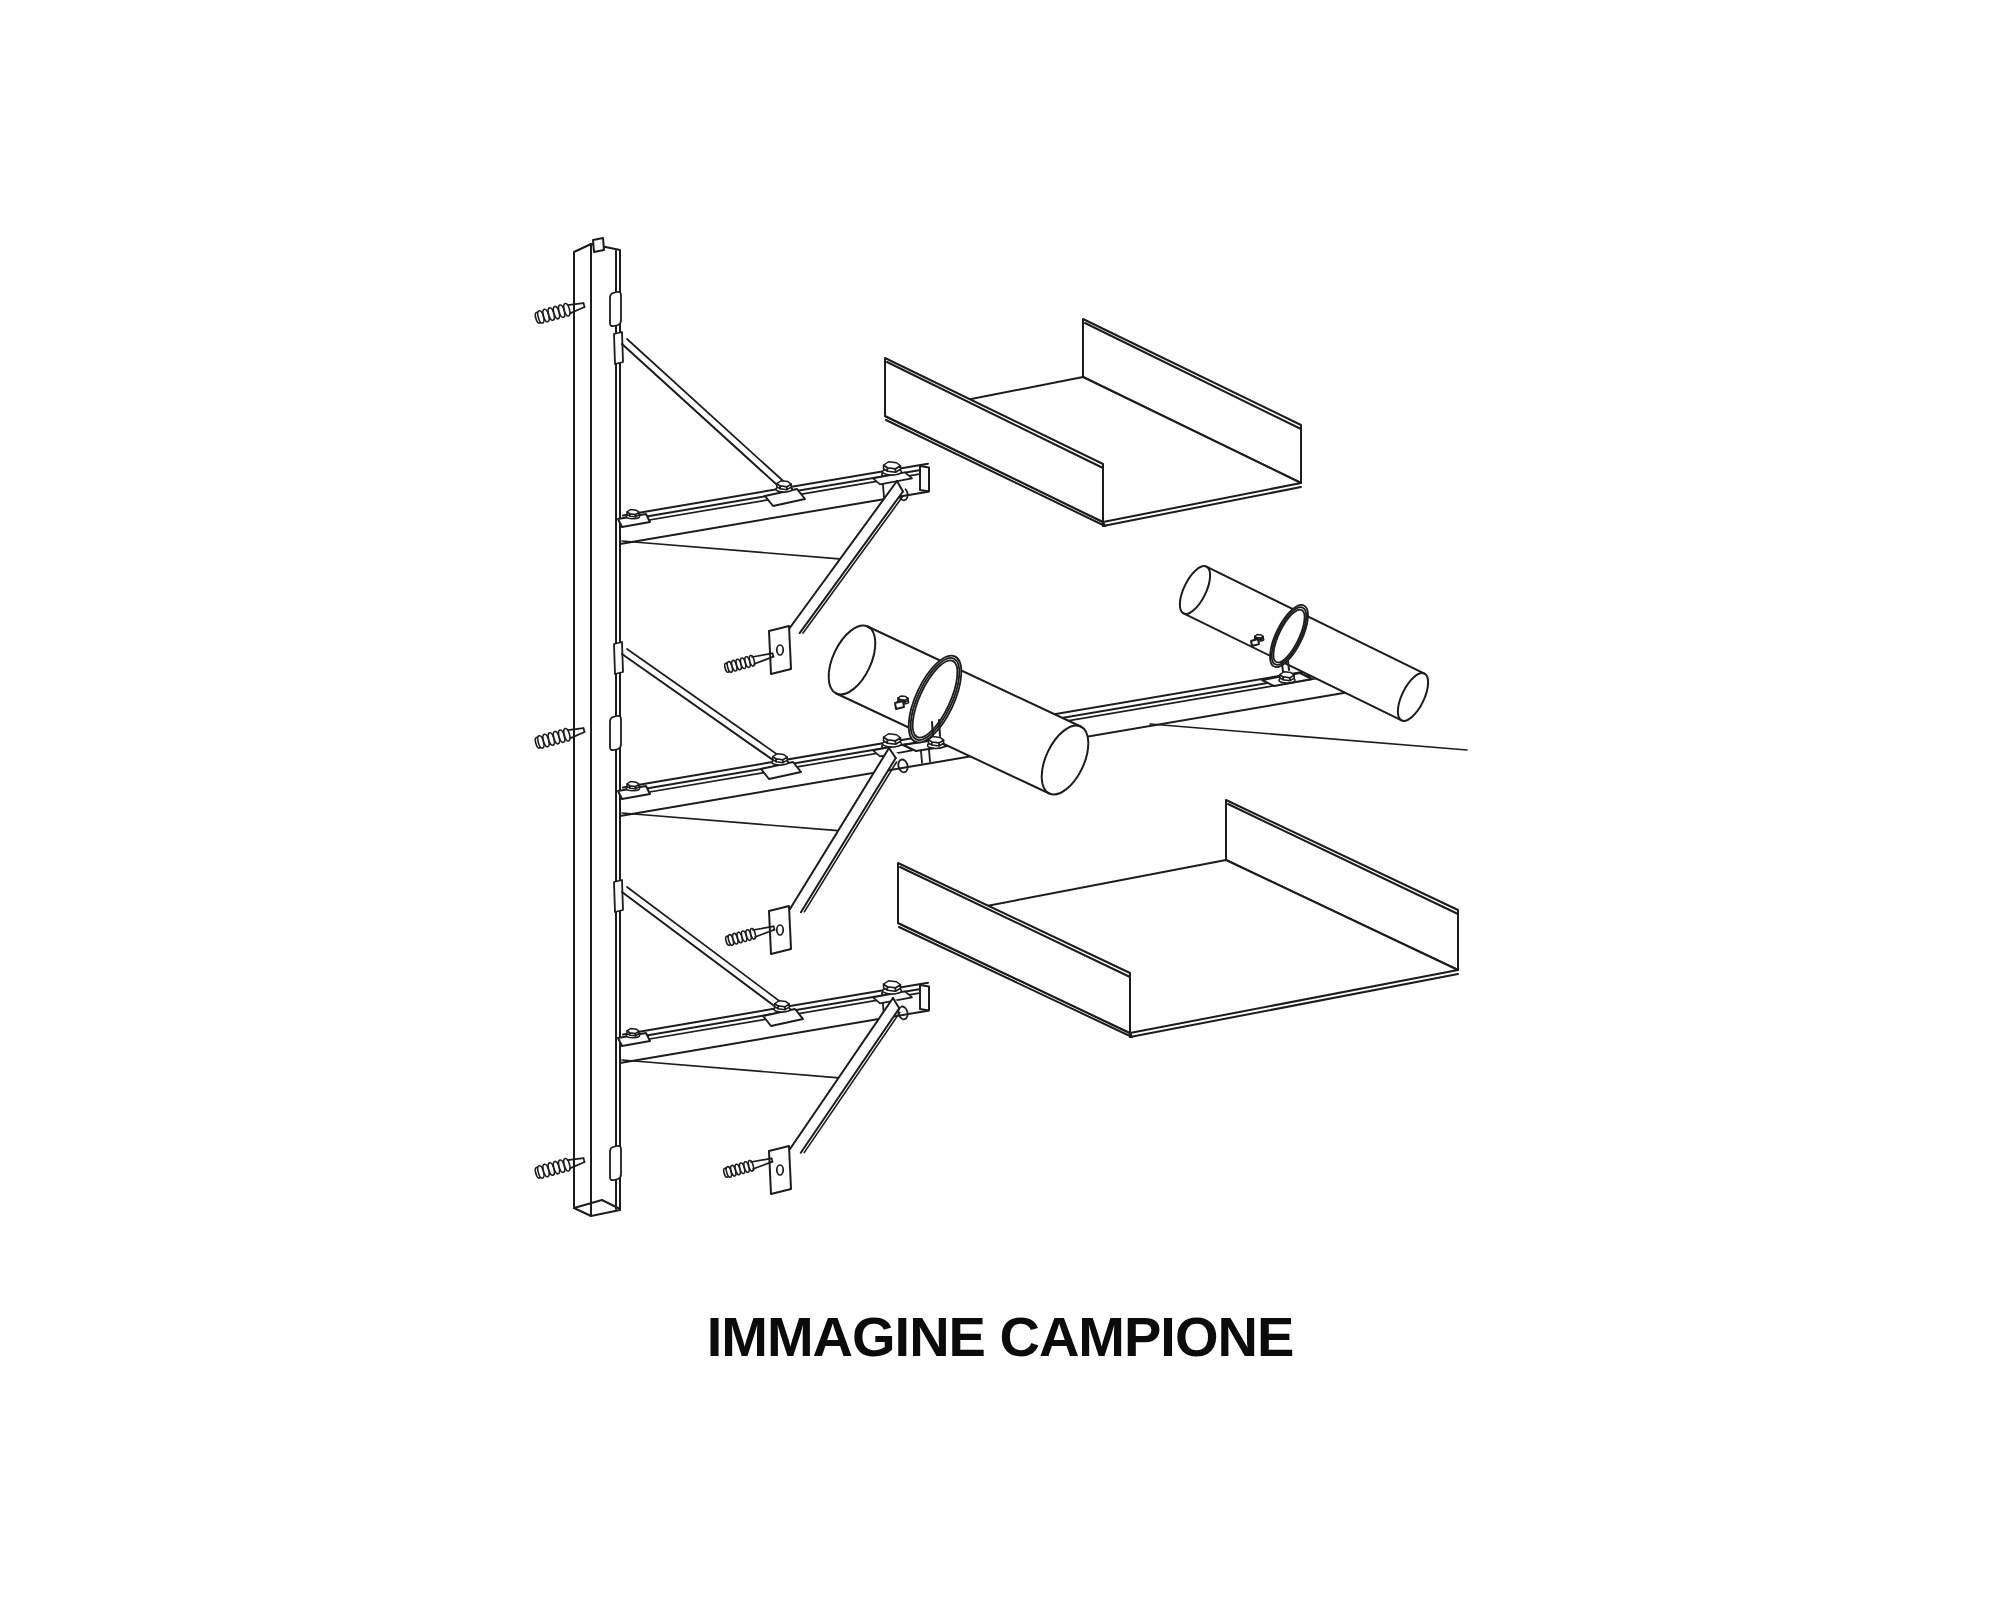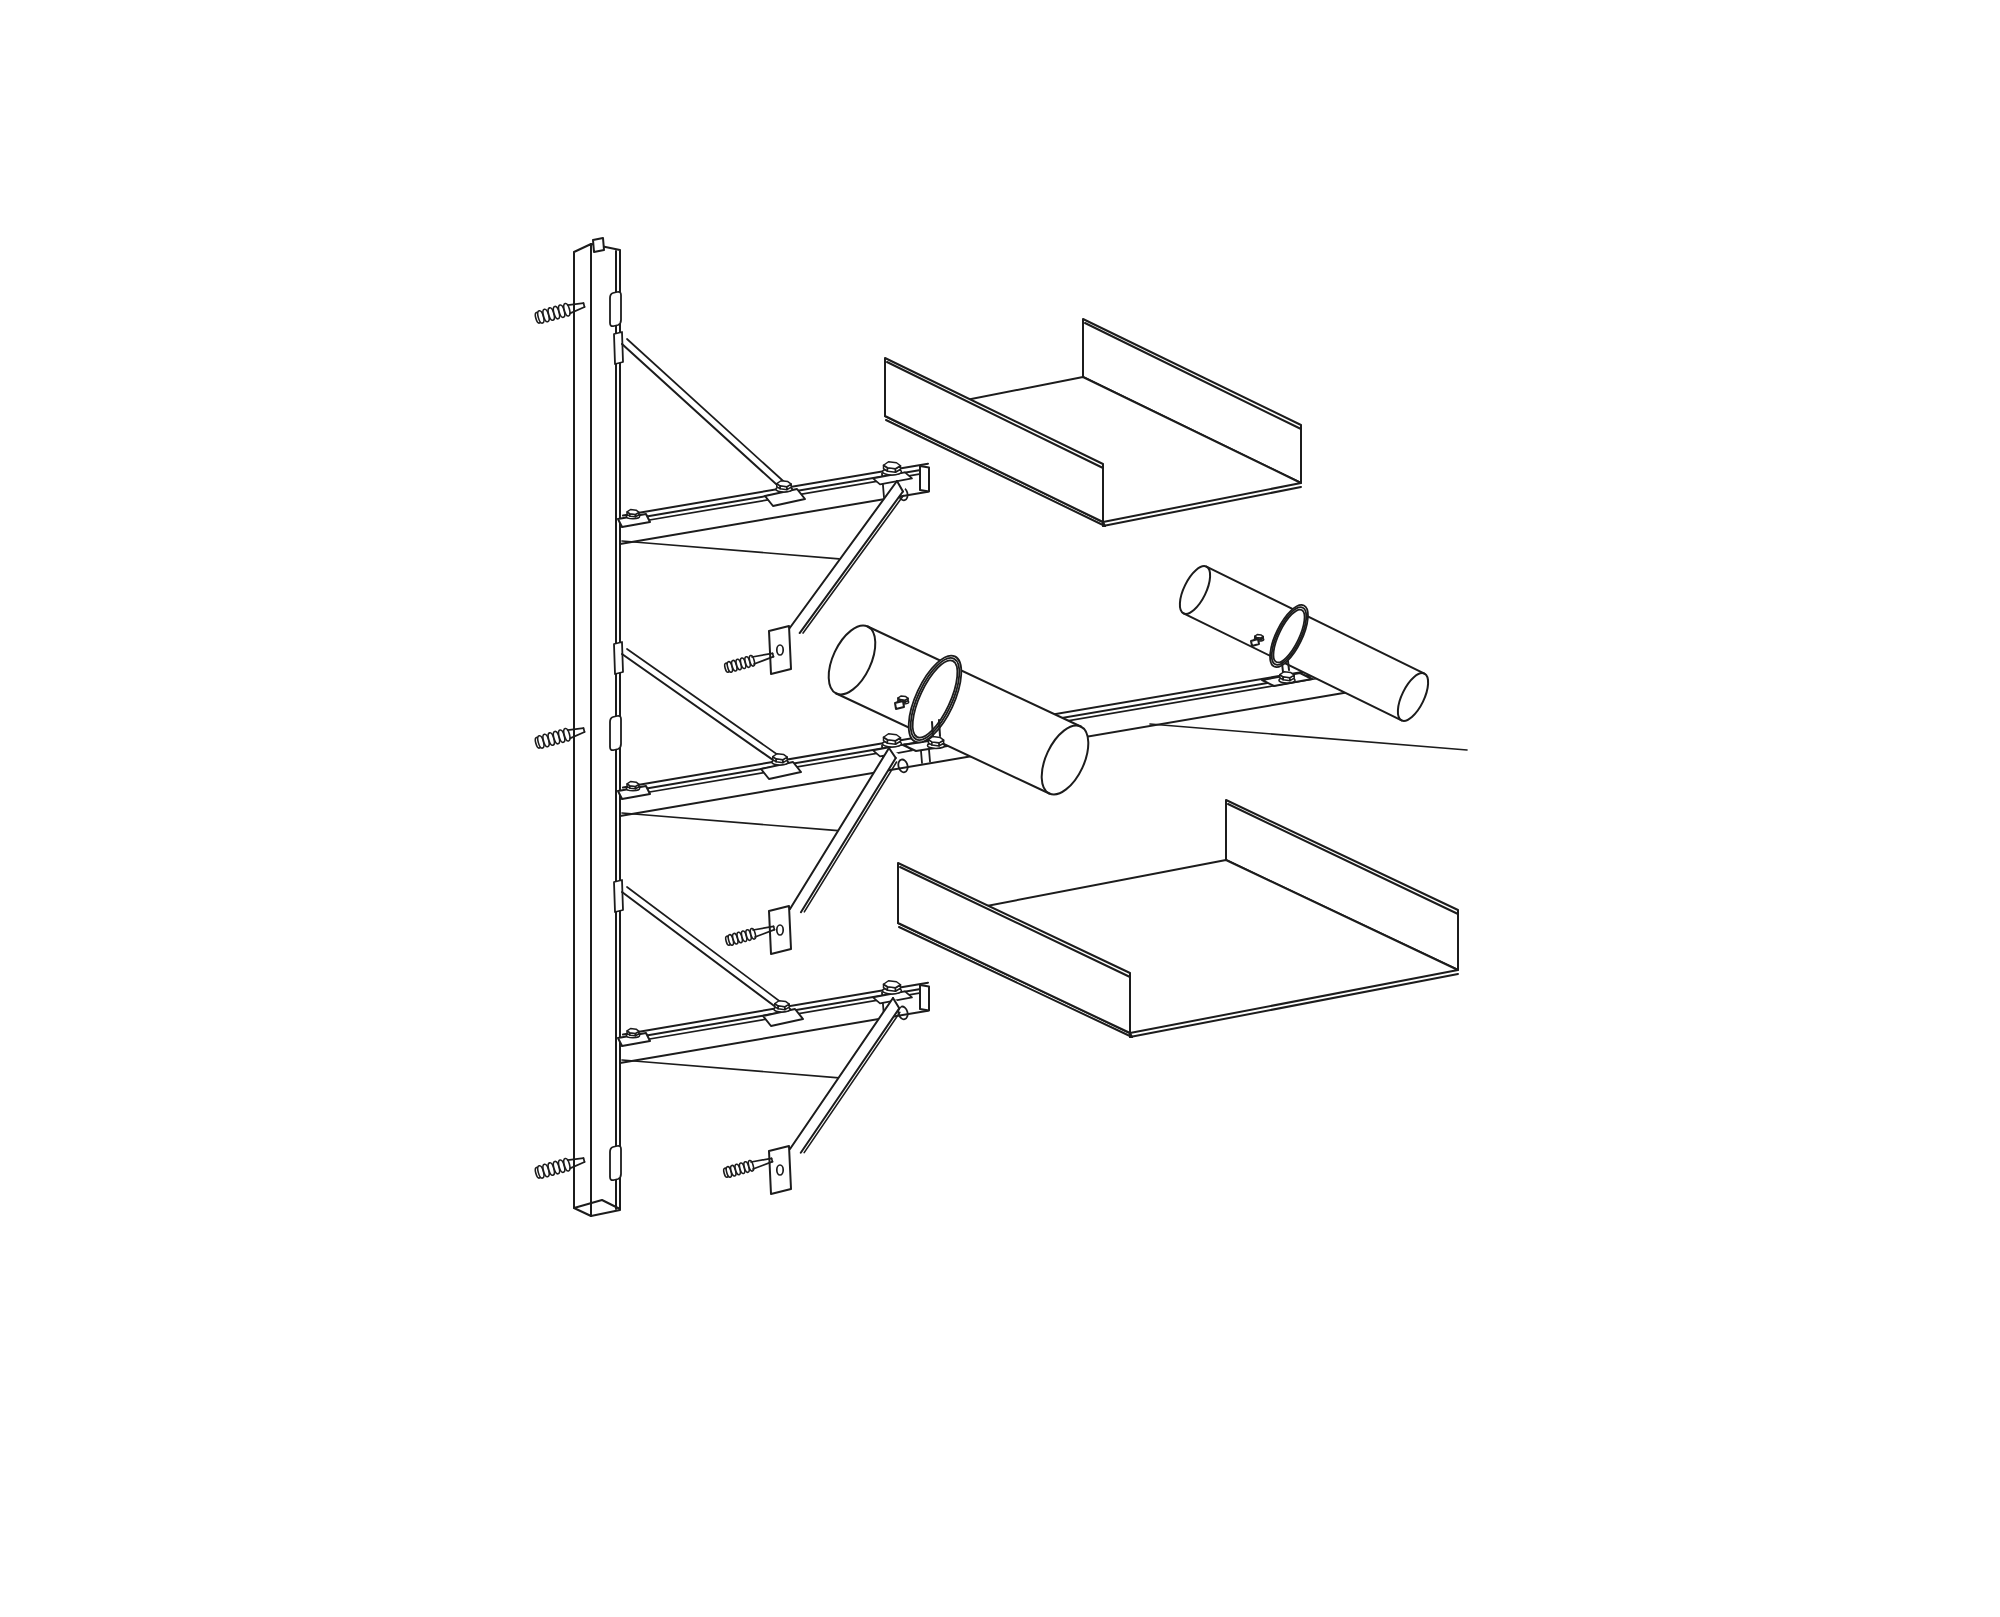--- a/index.html
+++ b/index.html
@@ -284,13 +284,14 @@
         <polygon points="1251,641 1258,639 1259,644 1252,646" fill="#fff" stroke="#1c1c1c" stroke-width="2" stroke-linejoin="round"></polygon>
         <line x1="1282" y1="663" x2="1283" y2="672" stroke="#1c1c1c" stroke-width="2" stroke-linecap="round"></line>
         <line x1="1288" y1="661" x2="1289" y2="670" stroke="#1c1c1c" stroke-width="2" stroke-linecap="round"></line>
         <ellipse rx="8.075" ry="2.72" transform="translate(1287 680.25) rotate(0)" fill="#fff" stroke="#1c1c1c" stroke-width="1.5"></ellipse>
         <polygon points="1279.775,674.725 1283.175,676.85 1283.175,679.825 1279.775,677.7" fill="#fff" stroke="#1c1c1c" stroke-width="1.5" stroke-linejoin="round"></polygon>
         <polygon points="1283.175,676.85 1289.975,677.7 1289.975,680.675 1283.175,679.825" fill="#fff" stroke="#1c1c1c" stroke-width="1.5" stroke-linejoin="round"></polygon>
         <polygon points="1289.975,677.7 1294.225,675.15 1294.225,678.125 1289.975,680.675" fill="#fff" stroke="#1c1c1c" stroke-width="1.5" stroke-linejoin="round"></polygon>
         <polygon points="1279.775,674.725 1284.025,671.75 1290.825,672.6 1294.225,675.15 1289.975,677.7 1283.175,676.85" fill="#fff" stroke="#1c1c1c" stroke-width="1.5" stroke-linejoin="round"></polygon>
       </g>
     </svg>
+  <div class="caption" style="color: rgb(11, 11, 11);">IMMAGINE CAMPIONE</div>
 </div>
 
 </body></html>

